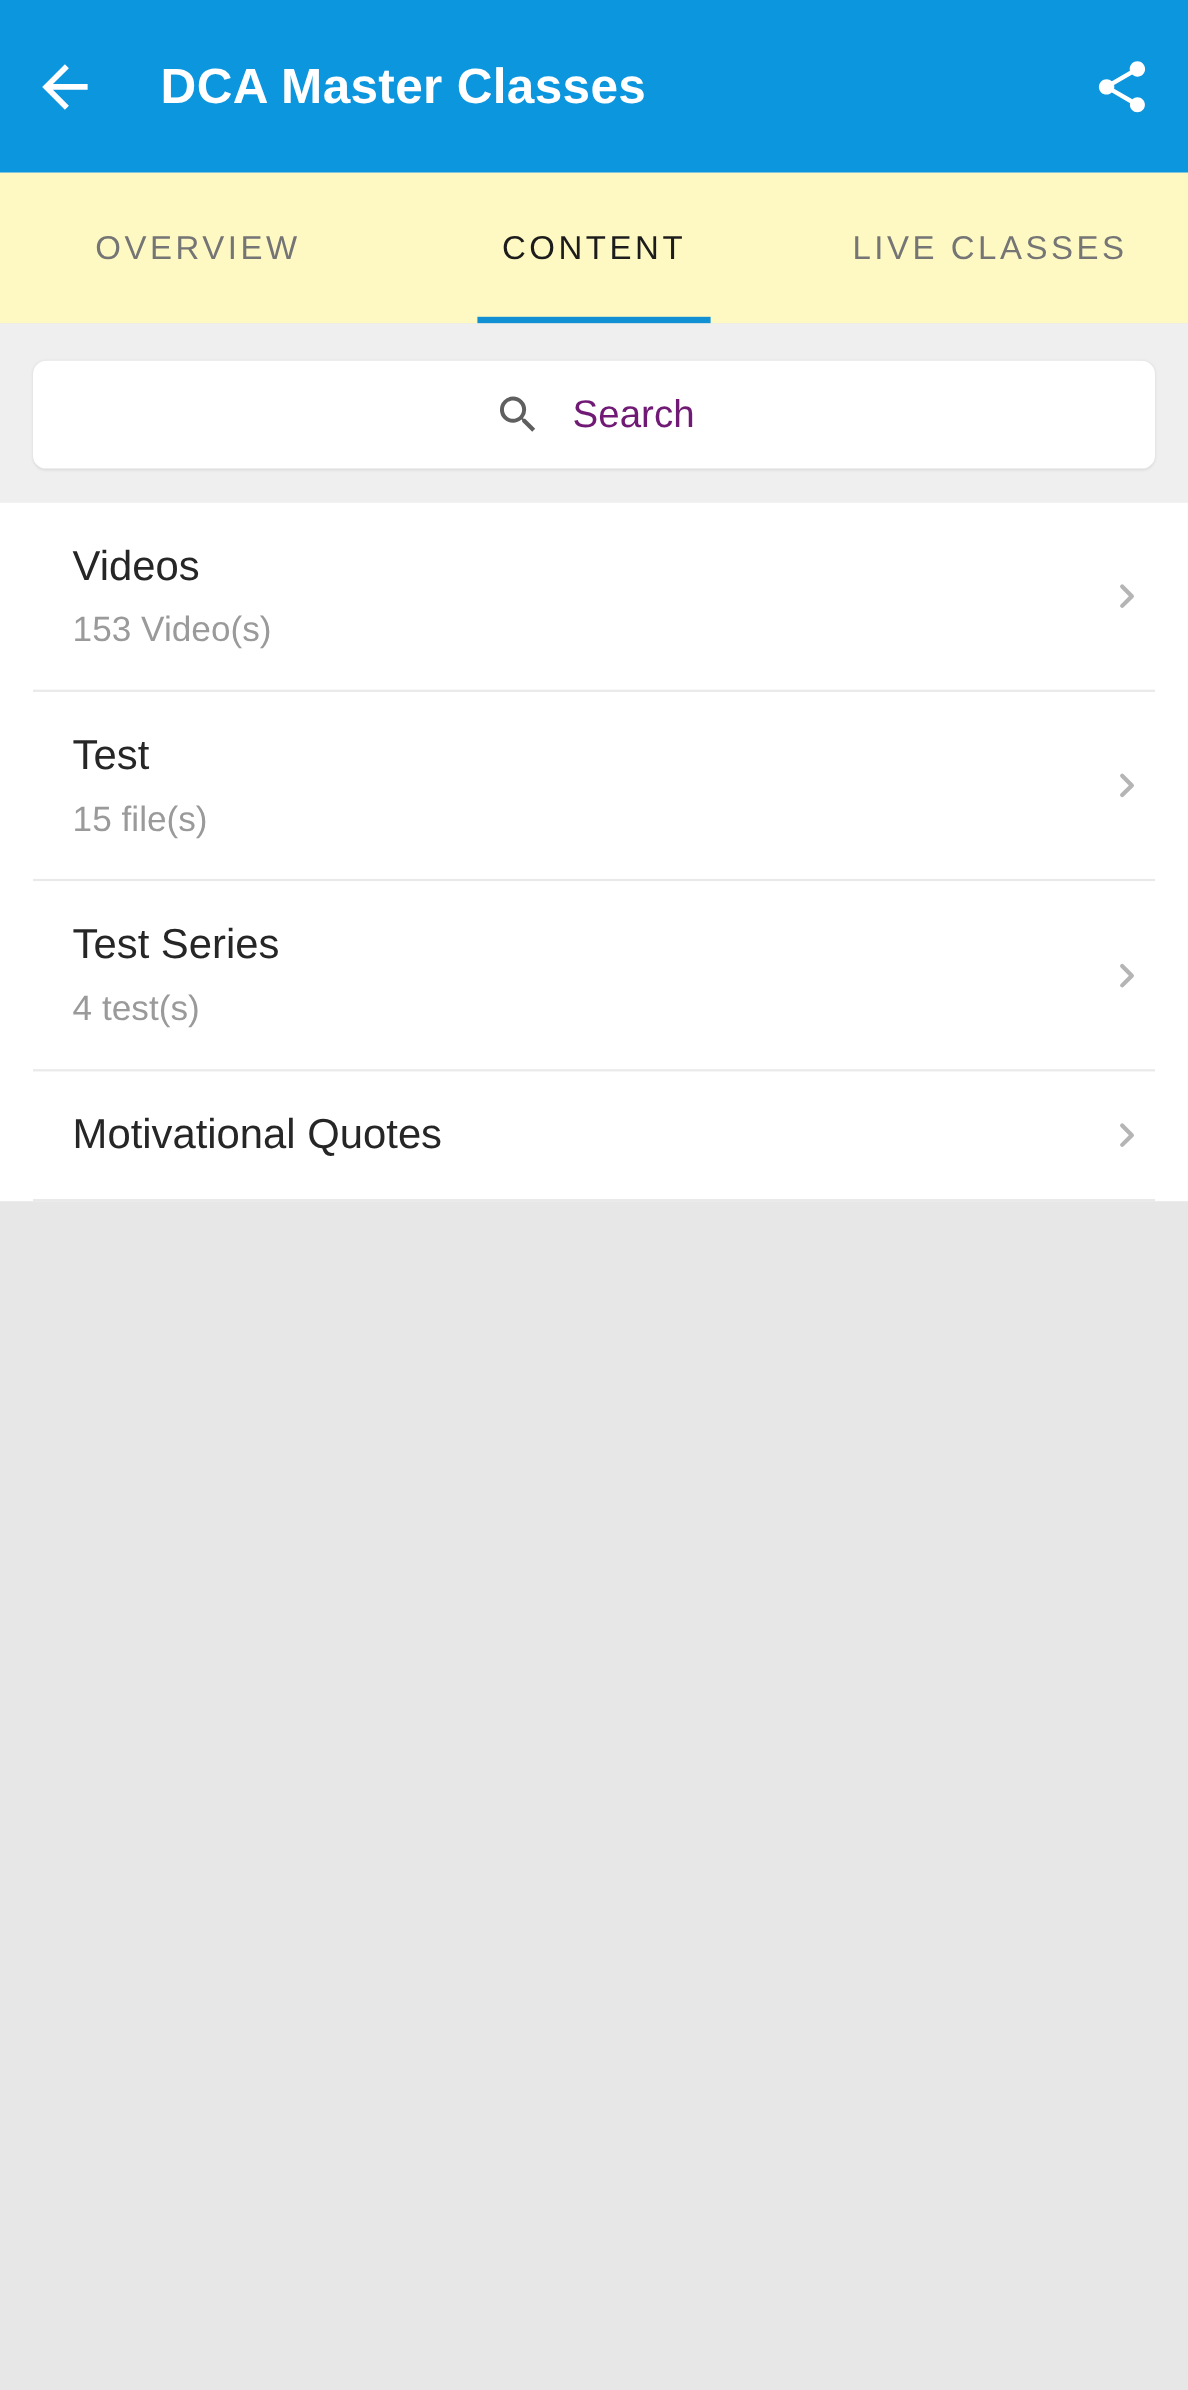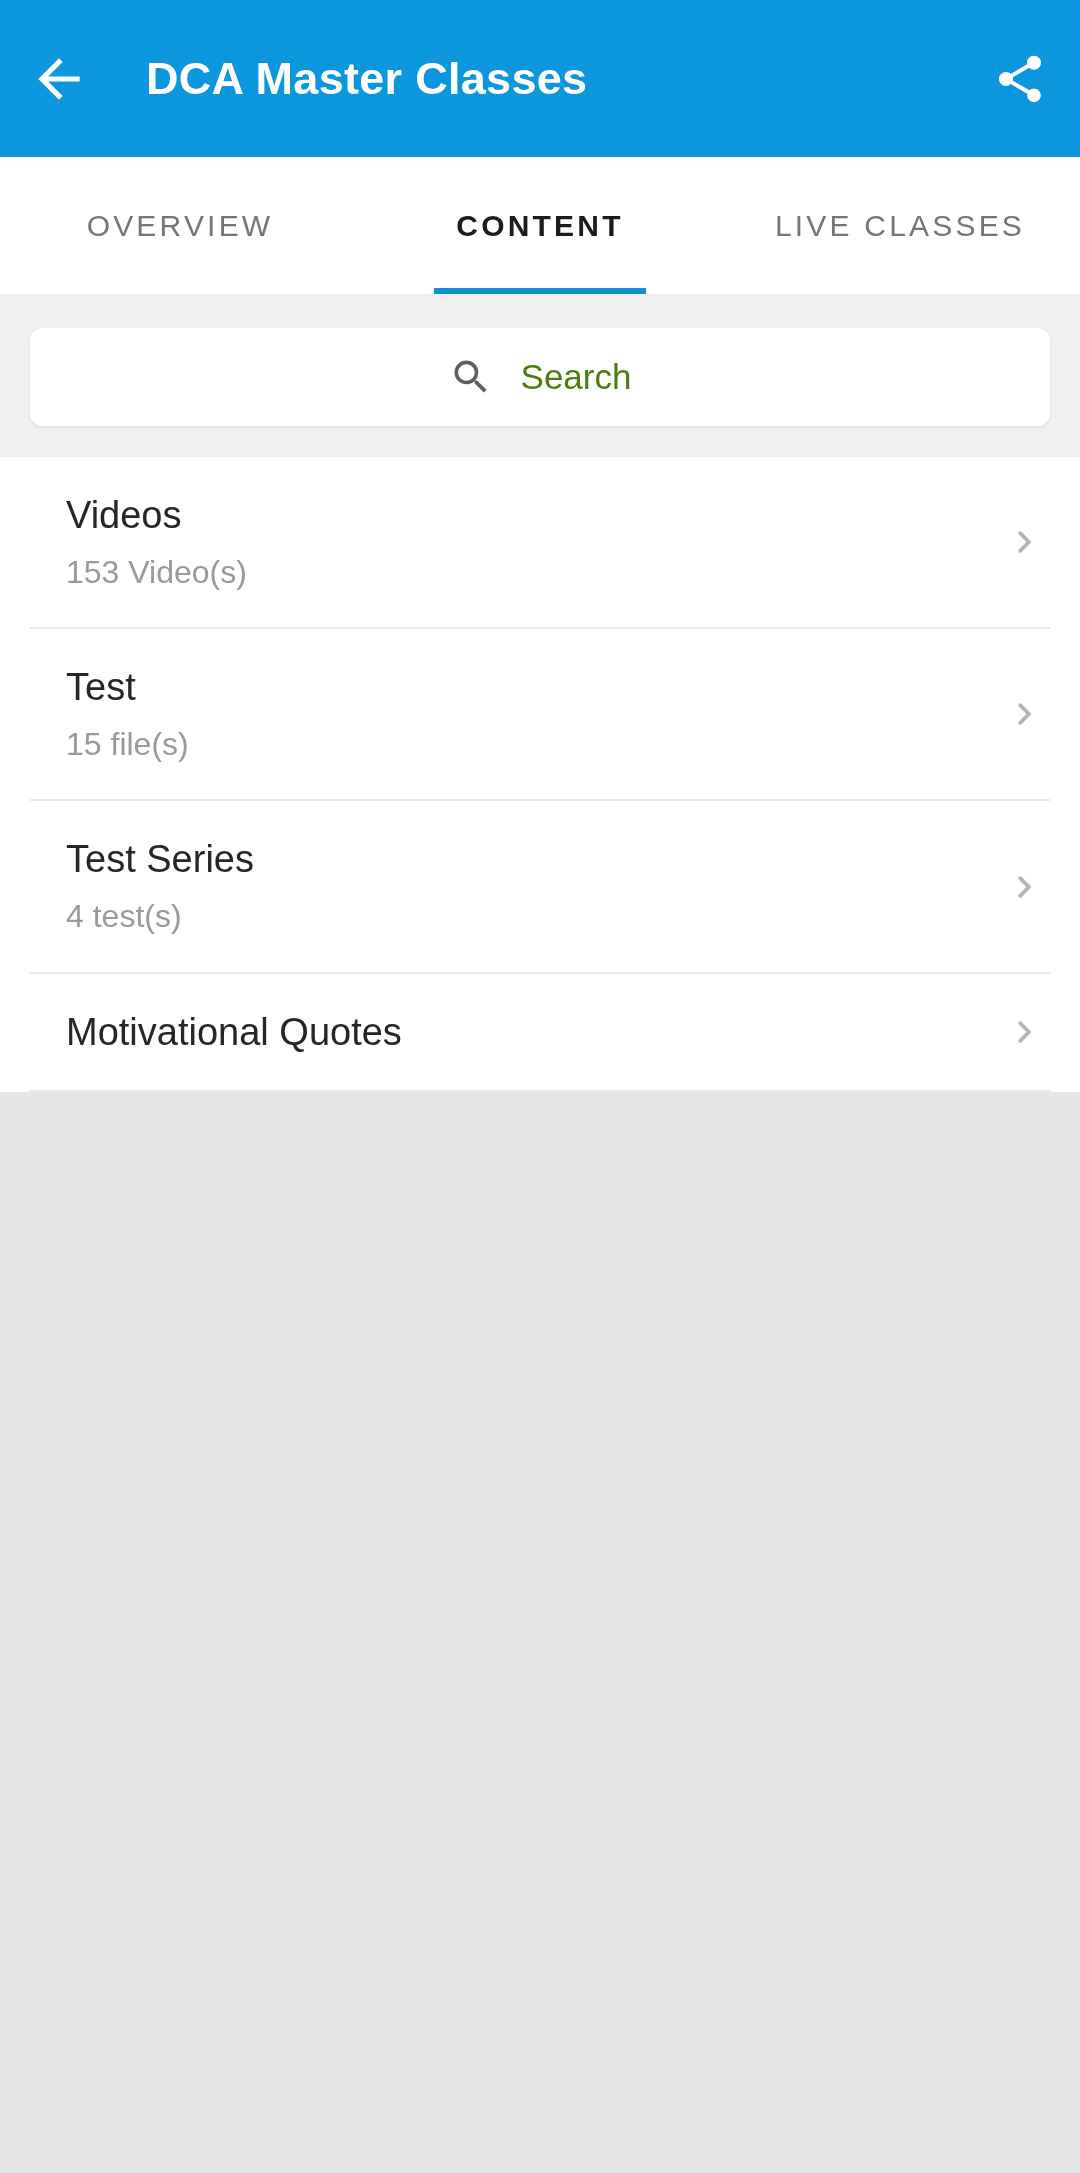--- a/index.html
+++ b/index.html
@@ -59,21 +59,21 @@
     flex: 0 0 auto;
   }
   .share-btn svg { display: block; }
 
   
   .tabbar {
     position: absolute;
     left: 0; top: 157px;
     width: 1080px;
     height: 137px;
-    background: #ffffff;
+    background: #fef9c3;
     display: flex;
     align-items: flex-start;
   }
   .tab {
     flex: 1 1 0;
     height: 137px;
     position: relative;
     display: flex;
     align-items: center;
     justify-content: center;
@@ -81,21 +81,21 @@
   }
   .tab-label {
     font-size: 30px;
     letter-spacing: 3.2px;
     color: #757575;
     text-transform: uppercase;
     white-space: nowrap;
   }
   .tab.active .tab-label {
     color: #1c1c1c;
-    font-weight: bold;
+    font-weight: normal;
   }
   .tab-underline {
     position: absolute;
     left: 50%;
     transform: translateX(-50%);
     bottom: 0;
     width: 212px;
     height: 6px;
     background: #1190d4;
     border-radius: 0;
@@ -124,21 +124,21 @@
     box-sizing: border-box;
   }
   .search-inner {
     display: flex;
     align-items: center;
     gap: 28px;
   }
   .search-icon svg { display: block; }
   .search-placeholder {
     font-size: 35px;
-    color: #4d7c0f;
+    color: #701a75;
     white-space: nowrap;
   }
 
   
   .list {
     position: absolute;
     left: 0; top: 457px;
     width: 1080px;
     background: #ffffff;
   }

